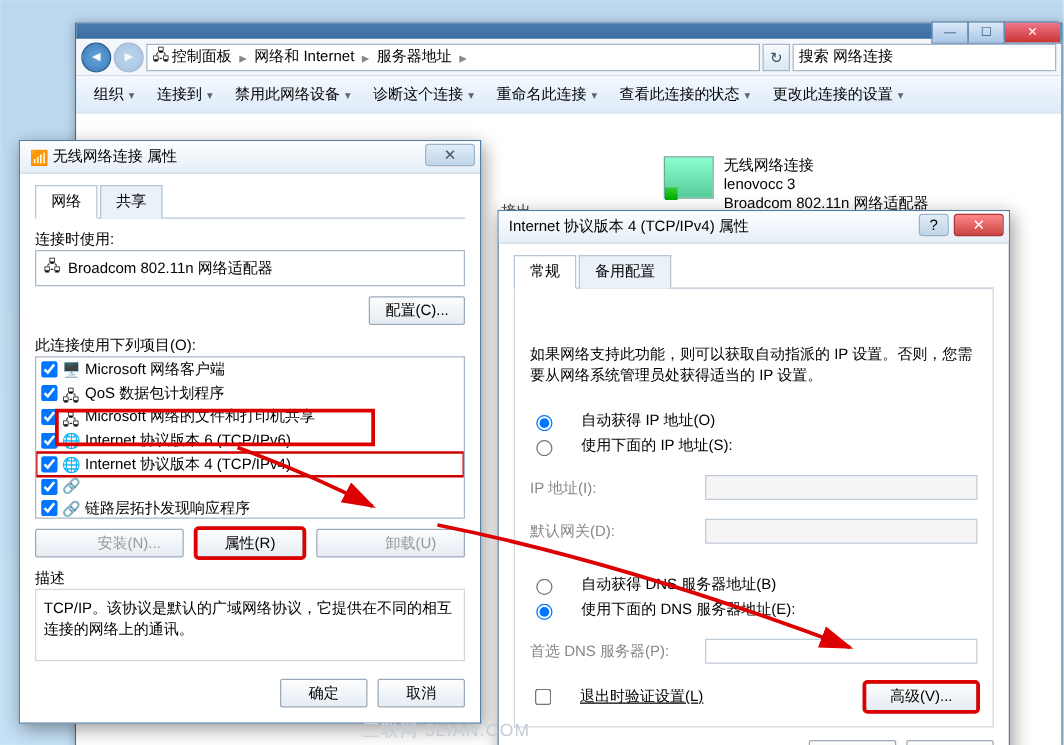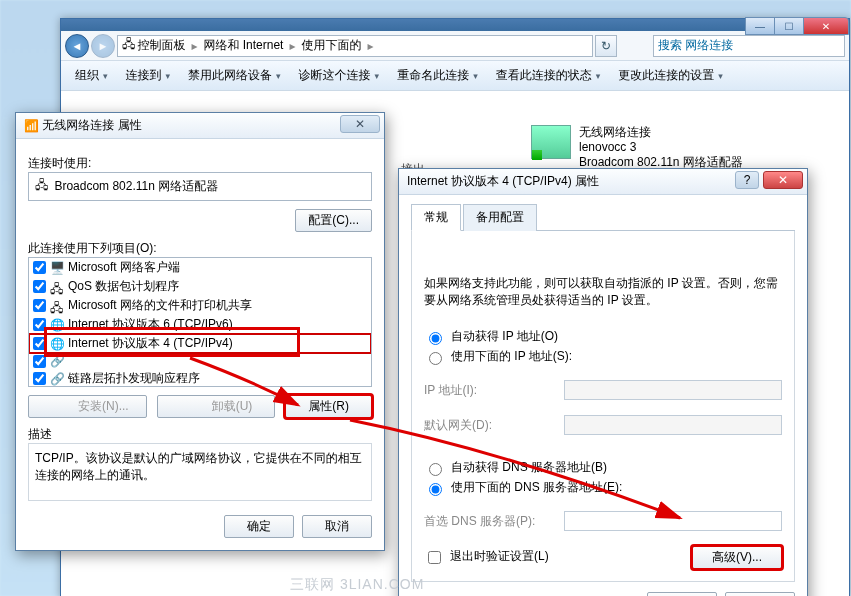--- a/index.html
+++ b/index.html
@@ -9,21 +9,21 @@
   .explorer { position: absolute; left: 60px; top: 18px; width: 790px; height: 580px; background: #fff; border: 1px solid #3b6ea5; box-shadow: 0 0 8px rgba(0,0,0,.3); }
   .titlebar { height: 12px; background: linear-gradient(#4a7bb0,#3a6da0); position: relative; }
   .winctrl { position: absolute; right: 0; top: -2px; display: flex; }
   .winbtn { width: 30px; height: 18px; background: linear-gradient(#dce9f8,#a8c6e6); border: 1px solid #6a8fb6; margin-left: -1px; display: flex; align-items:center; justify-content:center; color:#375d85; font-size:10px;}
   .winbtn.close { background: linear-gradient(#e78,#c33); color:#fff; width:46px; border-radius:0 4px 0 0;}
   .addr { height: 30px; background:#f3f7fb; border-bottom:1px solid #d0dce8; display:flex; align-items:center; padding:0 4px; gap:2px;}
   .navbtn { width:24px; height:24px; border-radius:12px; background:radial-gradient(#6aa6dd,#3778b5); border:1px solid #2a5a8c; color:#fff; display:flex; align-items:center; justify-content:center; font-size:11px;}
   .navbtn.disabled{opacity:.4;}
   .crumbs { flex:1; height:22px; border:1px solid #a8b8c8; background:#fff; display:flex; align-items:center; padding:0 4px; gap:2px;}
   .crumb::after { content:"▸"; margin:0 4px; color:#888;}
-  .sbox { width:192px; height:22px; border:1px solid #a8b8c8; background:#fff; display:flex; align-items:center; padding:0 4px; color:#0369a1;margin-left:34px;}
+  .sbox { width:211px; height:22px; border:1px solid #a8b8c8; background:#fff; display:flex; align-items:center; padding:0 4px; color:#000000;}
   .smbtn { width:22px; height:22px; border:1px solid #a8b8c8; background:linear-gradient(#f8fbff,#dbe7f3); display:flex; align-items:center; justify-content:center; color:#356;}
   .toolbar { height:30px; background:linear-gradient(#f4f9ff,#dceaf7); border-bottom:1px solid #cbd9e6; display:flex; align-items:center; padding:0 8px; gap:6px;}
   .tool { padding:4px 6px; display:flex; align-items:center; gap:2px;}
   .tool::after{content:"▾"; font-size:9px; color:#567; margin-left:2px;}
   .content { position:absolute; left:0; right:0; top:72px; bottom:0; background:#fff; display:flex;}
   .netitem { position:absolute; left:470px; top:34px; display:flex; gap:8px; }
   .neticon { width:40px; height:34px; background:linear-gradient(#8fc,#5c9); border:1px solid #6a9; position:relative;}
   .neticon::after{content:""; position:absolute; left:0; bottom:-2px; width:10px; height:10px; background:linear-gradient(#3c3,#0a0);}
   .nettext { line-height:15px;}
   .conline { position:absolute; left:340px; top:70px; font-size:12px; color:#444;}
@@ -42,25 +42,25 @@
   .li { display:flex; align-items:center; padding:1px 4px; gap:4px;}
   .li input{margin:0;}
   .ico { width:14px; height:14px; display:inline-block; }
   .li.hi { outline:2px solid #c00; outline-offset:-1px;}
   .btn { padding:2px 12px; border:1px solid #9aa9b8; background:linear-gradient(#fdfdfd,#e5ecf3); border-radius:2px; display:inline-flex; align-items:center; min-width:70px; justify-content:center;}
   .btnrow { display:flex; justify-content:flex-end; gap:8px; margin-top:8px;}
   .btnrow3 { display:flex; gap:10px; margin-top:8px;}
   .redbox { outline:3px solid #d00; outline-offset:-1px;}
   .desc {border:1px solid #d0d8e0; padding:6px; font-size:12px; line-height:17px; height:58px;}
   .group { border:1px solid #d0d8e0; padding:10px 12px 12px; margin-top:10px; }
-  .radio-row{display:flex; align-items:flex-end; gap:6px; margin:3px 0;}
+  .radio-row{display:flex; align-items:flex-end; gap:20px; margin:3px 0;}
   .lbl-row{display:flex; align-items:center; margin:15px 0;}
   .lbl-row .lbl{width:140px; color:#888;}
   .txt{flex:1; height:20px; border:1px solid #c0ccd8; background:#f5f5f5;}
-  .checkbox-row{display:flex; gap:6px;}
+  .checkbox-row{display:flex; align-items:center; gap:20px;text-decoration:underline;}
   .disabled-text{color:#999;padding-left:44px;}
   .watermark{position:absolute; left:290px; bottom:2px; color:#c6ccd3; font-size:14px; letter-spacing:1px;}
   svg.arrowsvg{position:absolute; pointer-events:none;}
 </style>
 </head>
 <body>
 
 <div class="blur-back"></div>
 
 <div class="explorer">
@@ -73,21 +73,21 @@
   </div>
   <div class="addr">
     <div class="navbtn">◄</div>
     <div class="navbtn disabled">►</div>
     <div class="crumbs">
       <span>🖧</span>
       <span>控制面板</span>
       <span class="crumb"></span>
       <span>网络和 Internet</span>
       <span class="crumb"></span>
-      <span>使用下面的</span>
+      <span>服务器地址</span>
       <span class="crumb"></span>
     </div>
     <div class="smbtn">↻</div>
     <div class="sbox">
         <span>搜索 网络连接</span>
       </div>
   </div>
   <div class="toolbar">
     <div class="tool">
         <span>组织</span>
@@ -127,20 +127,24 @@
   </div>
 </div>
 
 <div class="dlg" style="left:15px; top:112px; width:370px;">
   <div class="dlgtitle">
     <span>📶</span>&nbsp;
     <span>无线网络连接 属性</span>
     <div class="close blue">✕</div>
   </div>
   <div class="dlgbody">
+    <div class="tabset">
+      <div class="tab active"><span>网络</span></div>
+      <div class="tab"><span>共享</span></div>
+    </div>
     <div class="field">连接时使用:</div>
     <div style="border:1px solid #a9b8c7; padding:3px 6px; display:flex; align-items:center; gap:6px;">
       <span>🖧</span>
       <span>Broadcom 802.11n 网络适配器</span>
     </div>
     <div class="btnrow">
         <div class="btn">
           <span>配置(C)...</span>
         </div>
       </div>
@@ -178,25 +182,25 @@
       <div class="li">
           <input type="checkbox" checked="" style="">
           <span class="ico">🔗</span>
           <span>链路层拓扑发现响应程序</span>
         </div>
     </div>
     <div class="btnrow3">
       <div class="btn disabled-text" style="flex:1;">
           <span>安装(N)...</span>
         </div>
+      <div class="btn redbox" style="flex:1;">
+          <span>属性(R)</span>
+        </div>
       <div class="btn disabled-text" style="flex:1;">
           <span>卸载(U)</span>
-        </div>
-      <div class="btn redbox" style="flex:1;">
-          <span>属性(R)</span>
         </div>
     </div>
     <div class="field">描述</div>
     <div class="desc">TCP/IP。该协议是默认的广域网络协议，它提供在不同的相互连接的网络上的通讯。</div>
     <div class="btnrow" style="margin-top:14px;">
       <div class="btn">
           <span>确定</span>
         </div>
       <div class="btn">
           <span>取消</span>

